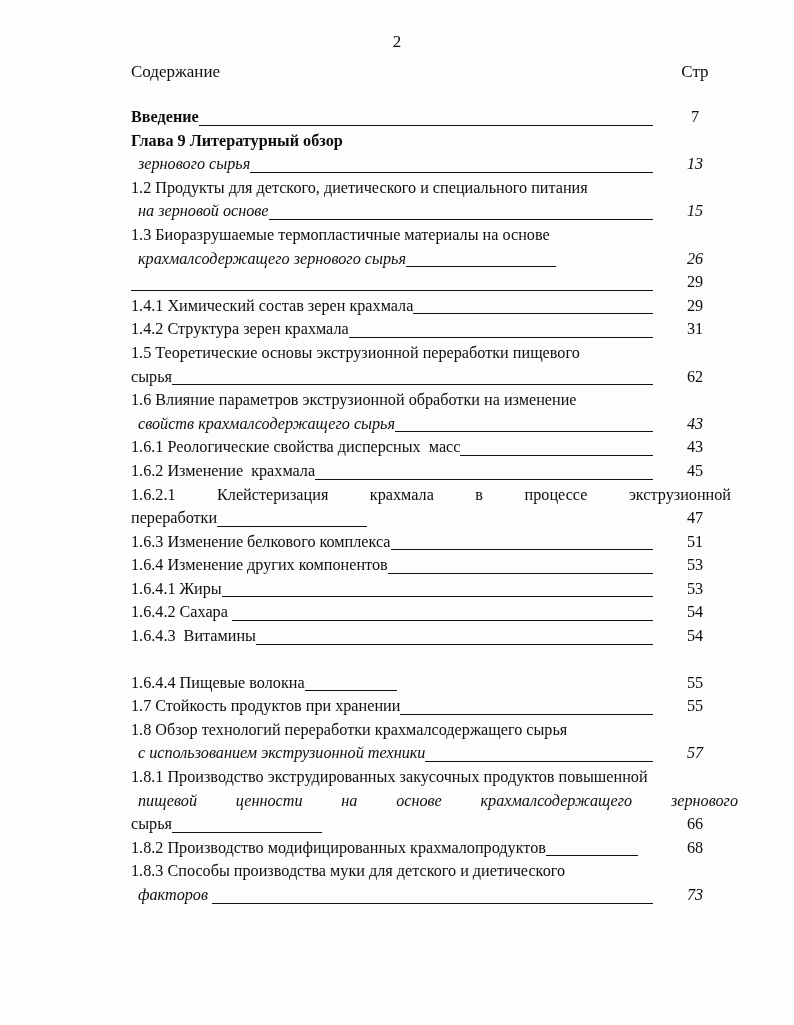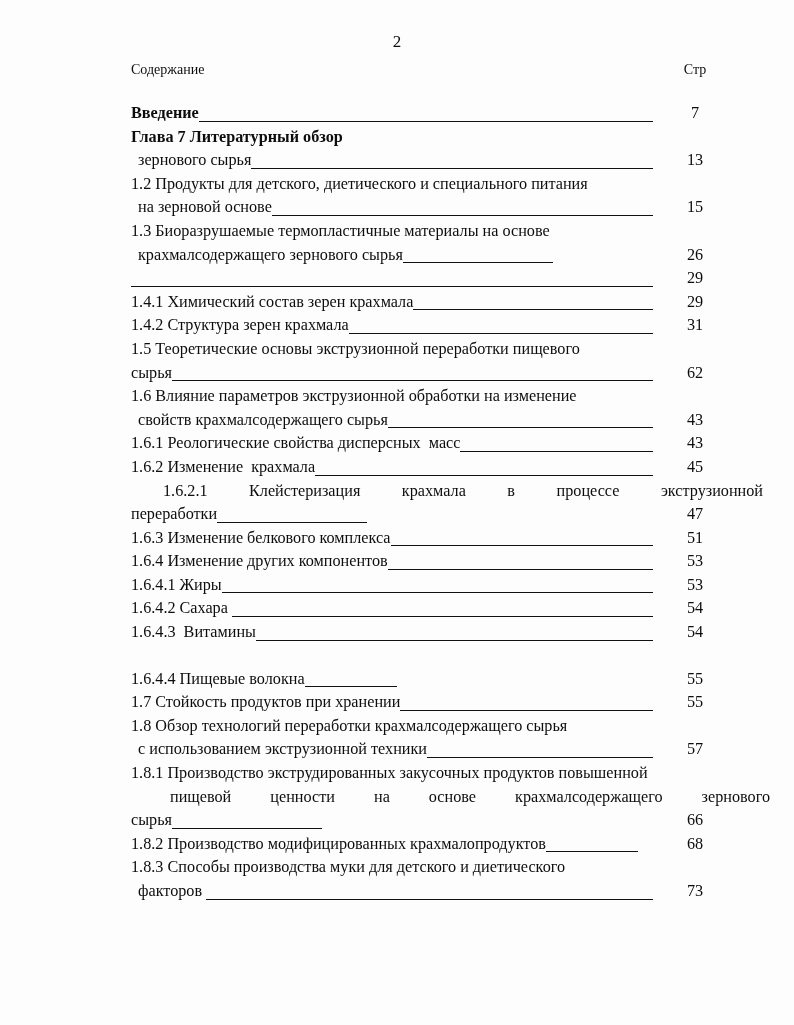--- a/index.html
+++ b/index.html
@@ -38,21 +38,21 @@
     position: absolute;
     left: 131px;
     top: 62px;
     width: 600px;
   }
 
   
   .head-row {
     display: flex;
     align-items: flex-start;
-    font-size: 14px;
+    font-size: 17px;
     margin-bottom: 24px;
   }
   .head-row .h-title { flex: 0 0 auto; }
   .head-row .h-spacer { flex: 1 1 auto; }
   .head-row .h-pg {
     flex: 0 0 auto;
     width: 72px;
     text-align: center;
     padding-left: 6px;
   }
@@ -76,21 +76,20 @@
     flex: 0 0 auto;
     white-space: pre;
   }
   
   .ln.justify {
     display: block;
     white-space: normal;
     text-align: justify;
     text-align-last: justify;
     width: 600px;
-    margin-left: 32px;
   }
 
   
   .rule {
     flex: 1 1 auto;
     height: 0;
     border-bottom: 1.4px solid #111;
     margin-bottom: 4px;
     min-width: 4px;
   }
@@ -102,21 +101,21 @@
   .pg {
     flex: 0 0 auto;
     width: 72px;
     text-align: center;
     padding-left: 6px;
     font-size: 16.2px;
     font-weight: normal;
   }
 
   
-  .ind-1 { padding-left: 7px; }
+  .ind-1 { padding-left: 7px; font-style: italic; }
 </style>
 </head>
 <body>
 
 <div class="page">
 
   <div class="folio">2</div>
 
   <div class="content">
 
@@ -129,21 +128,21 @@
     <div class="entry bold">
       <div class="ln">
         <span class="txt">Введение</span>
         <span class="rule"></span>
         <span class="pg">7</span>
       </div>
     </div>
 
     <div class="entry bold">
       <div class="ln">
-        <span class="txt">Глава 7 Литературный обзор</span>
+        <span class="txt">Глава 9 Литературный обзор</span>
       </div>
     </div>
 
     <div class="entry">
       <div class="ln ind-1">
         <span class="txt">зернового сырья</span>
         <span class="rule"></span>
         <span class="pg">13</span>
       </div>
     </div>

